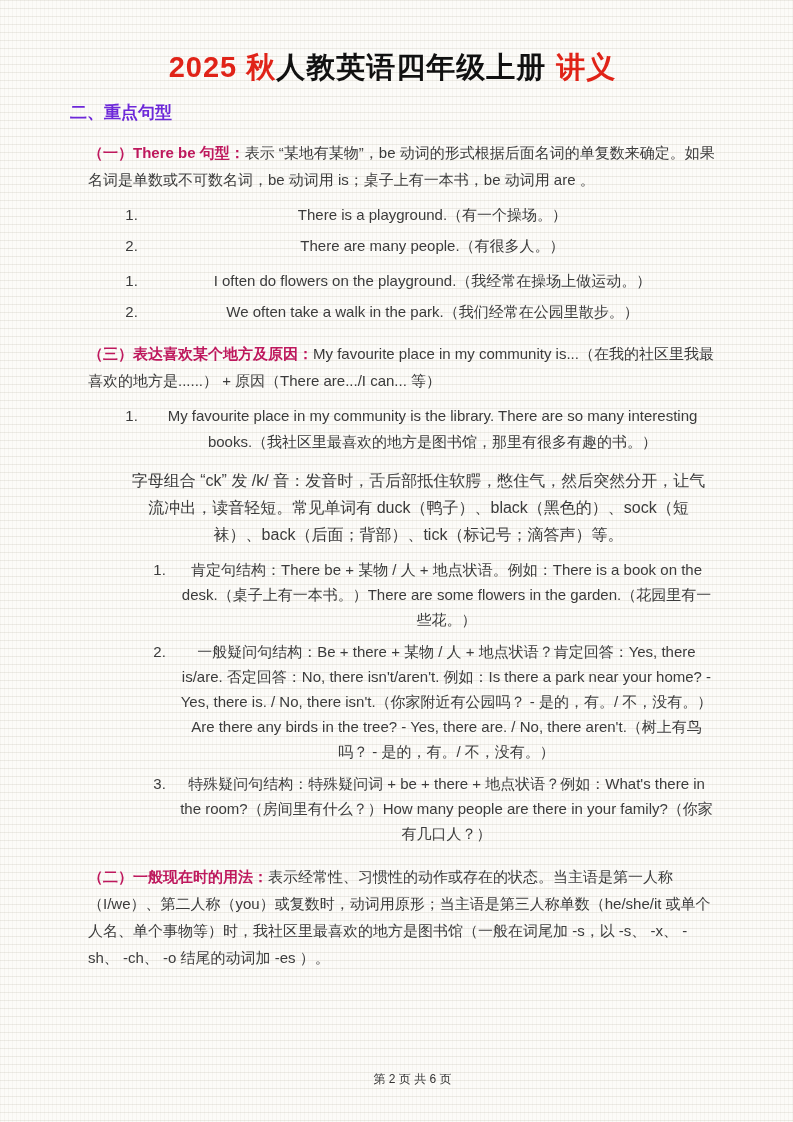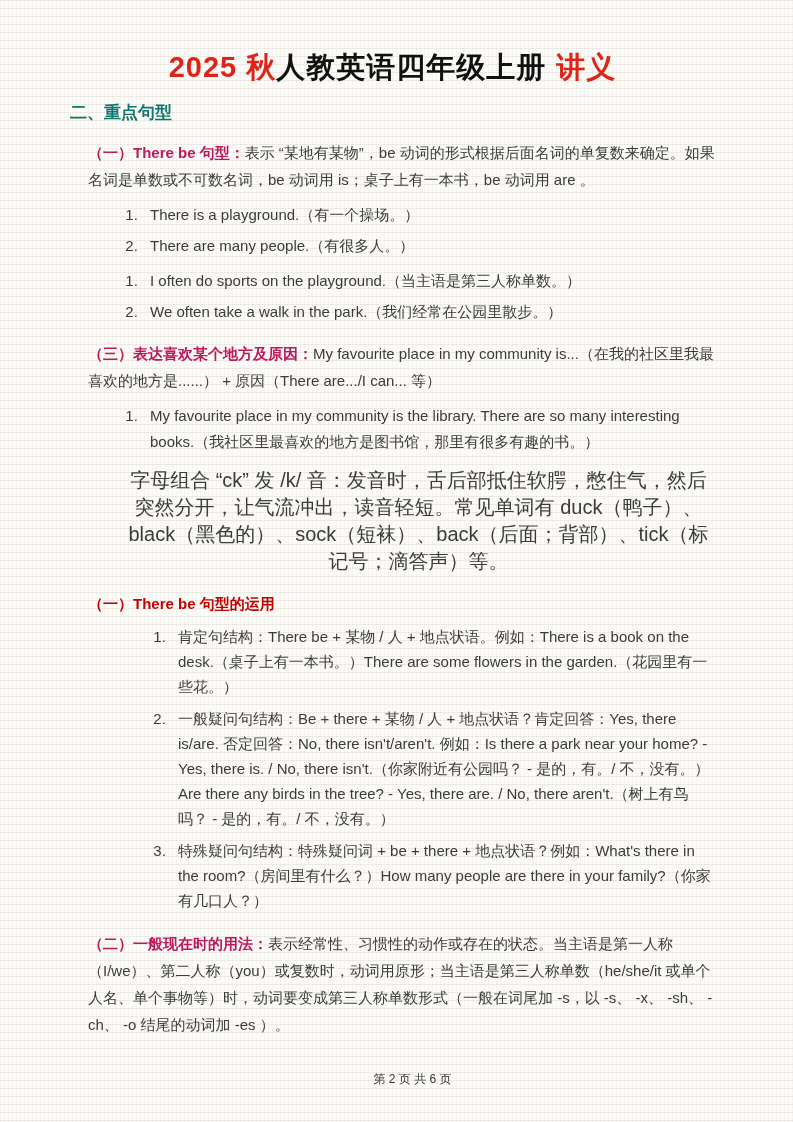--- a/index.html
+++ b/index.html
@@ -13,34 +13,34 @@
       repeating-linear-gradient(90deg, rgba(190,185,170,0.10) 0 1px, transparent 1px 4px);
   }
   .page{position:relative;width:793px;height:1122px;box-sizing:border-box;padding:48px 78px 0 70px;}
   .title{
     margin:0;text-align:center;font-size:29px;font-weight:bold;
     line-height:38px;letter-spacing:1px;color:#111;
   }
   .title .red{color:#e02318;}
   .title .gap{display:inline-block;width:10px;}
   h2.sec{
-    margin:16px 0 0 0;font-size:17px;font-weight:bold;color:#0f766e;line-height:22px;
+    margin:16px 0 0 0;font-size:17px;font-weight:bold;color:#6d28d9;line-height:22px;
   }
   .sub{
     margin:15px 0 0 18px;font-size:15px;line-height:27px;
   }
   .sub .lead{color:#be185d;font-weight:bold;}
   ol.items{
     margin:9px 0 0 0;padding:0 0 0 72px;font-size:15px;line-height:26px;
   }
-  ol.items li{margin:0 0 5px 0;padding-left:8px;}
+  ol.items li{margin:0 0 5px 0;padding-left:8px;text-align:center;}
   ol.grammar{line-height:25px;}
   ol.grammar li{margin-bottom:7px;margin-left:28px;}
   .phonics{
-    margin:12px 4px 0 56px;font-size:20px;line-height:27px;text-align:center;
+    margin:12px 4px 0 56px;font-size:16px;line-height:27px;text-align:center;
   }
   .sub-head{
     margin:18px 0 0 18px;font-size:15px;font-weight:bold;color:#c00000;line-height:22px;
   }
   .g2{margin-top:17px;}
   .footer{
     position:absolute;left:0;bottom:34px;width:100%;
     text-align:center;font-size:12px;color:#333;margin-left:16px;
   }
 </style>
@@ -55,39 +55,38 @@
 
   <p class="sub"><span class="lead">（一）There be 句型：</span><span>表示 “某地有某物”，be 动词的形式根据后面名词的单复数来确定。如果名词是单数或不可数名词，be 动词用 is；桌子上有一本书，be 动词用 are 。</span></p>
 
   <ol class="items">
     <li>There is a playground.（有一个操场。）</li>
     <li>There are many people.（有很多人。）</li>
   </ol>
 
 
   <ol class="items">
-    <li>I often do sports on the playground.（当主语是第三人称单数。）</li>
+    <li>I often do flowers on the playground.（我经常在操场上做运动。）</li>
     <li>We often take a walk in the park.（我们经常在公园里散步。）</li>
   </ol>
 
   <p class="sub"><span class="lead">（三）表达喜欢某个地方及原因：</span><span>My favourite place in my community is...（在我的社区里我最喜欢的地方是......） + 原因（There are.../I can... 等）</span></p>
 
   <ol class="items">
     <li>My favourite place in my community is the library. There are so many interesting books.（我社区里最喜欢的地方是图书馆，那里有很多有趣的书。）</li>
   </ol>
 
 
   <p class="phonics"><span class="lead-blue">字母组合 “ck” 发 /k/ 音：</span><span>发音时，舌后部抵住软腭，憋住气，然后突然分开，让气流冲出，读音轻短。常见单词有 duck（鸭子）、black（黑色的）、sock（短袜）、back（后面；背部）、tick（标记号；滴答声）等。</span></p>
 
 
-  <div class="sub-head">（一）There be 句型的运用</div>
 
   <ol class="items grammar">
     <li>肯定句结构：There be + 某物 / 人 + 地点状语。例如：There is a book on the desk.（桌子上有一本书。）There are some flowers in the garden.（花园里有一些花。）</li>
     <li>一般疑问句结构：Be + there + 某物 / 人 + 地点状语？肯定回答：Yes, there is/are. 否定回答：No, there isn't/aren't. 例如：Is there a park near your home? - Yes, there is. / No, there isn't.（你家附近有公园吗？ - 是的，有。/ 不，没有。）Are there any birds in the tree? - Yes, there are. / No, there aren't.（树上有鸟吗？ - 是的，有。/ 不，没有。）</li>
     <li>特殊疑问句结构：特殊疑问词 + be + there + 地点状语？例如：What's there in the room?（房间里有什么？）How many people are there in your family?（你家有几口人？）</li>
   </ol>
 
-  <p class="sub g2"><span class="lead">（二）一般现在时的用法：</span><span>表示经常性、习惯性的动作或存在的状态。当主语是第一人称（I/we）、第二人称（you）或复数时，动词用原形；当主语是第三人称单数（he/she/it 或单个人名、单个事物等）时，动词要变成第三人称单数形式（一般在词尾加 -s，以 -s、 -x、 -sh、 -ch、 -o 结尾的动词加 -es ）。</span></p>
+  <p class="sub g2"><span class="lead">（二）一般现在时的用法：</span><span>表示经常性、习惯性的动作或存在的状态。当主语是第一人称（I/we）、第二人称（you）或复数时，动词用原形；当主语是第三人称单数（he/she/it 或单个人名、单个事物等）时，我社区里最喜欢的地方是图书馆（一般在词尾加 -s，以 -s、 -x、 -sh、 -ch、 -o 结尾的动词加 -es ）。</span></p>
 
   <div class="footer">第 2 页 共 6 页</div>
 
 </div>
 
 </body></html>

